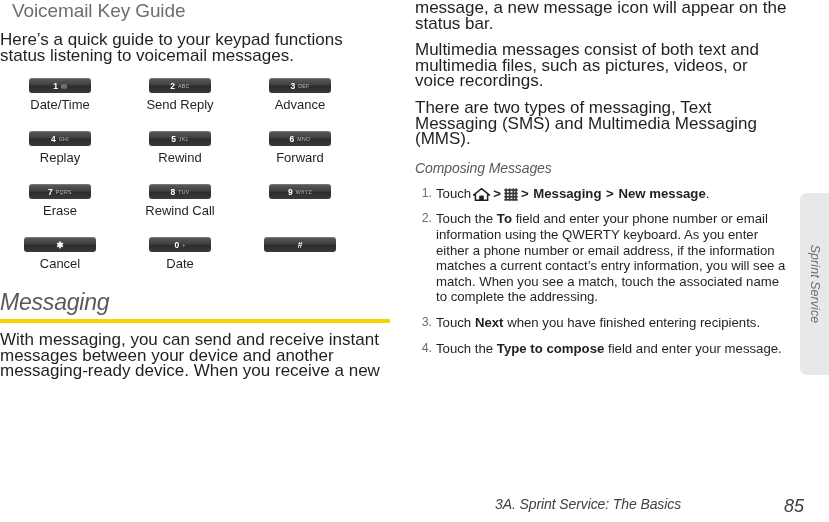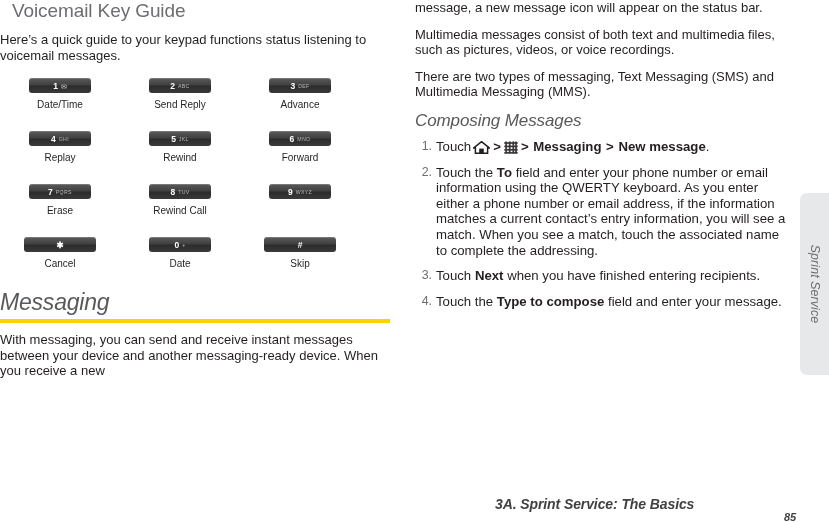--- a/index.html
+++ b/index.html
@@ -54,32 +54,32 @@
     letter-spacing: -0.2px;
   }
   .rule-gold {
     height: 4px;
     background: #f9d300;
     margin-top: 4px;
     margin-bottom: 9px;
     width: 390px;
   }
   .h-sub {
-    font-size: 17px;
+    font-size: 14px;
     line-height: 20px;
     font-style: italic;
     color: #58595b;
     font-weight: normal;
     margin: 0 0 8px 0;
     letter-spacing: -0.1px;
   }
 
   
   p.body {
-    font-size: 13px;
+    font-size: 17px;
     line-height: 15.6px;
     margin: 0 0 11px 0;
     color: #231f20;
   }
 
   
   .keypad {
     margin-top: 14px;
     width: 360px;
   }
@@ -117,21 +117,21 @@
     vertical-align: middle;
   }
   .keycap .kglyph {
     color: #d6d6d6;
     font-size: 7px;
     margin-left: 3px;
     vertical-align: middle;
   }
   .keycap.wide { min-width: 58px; }
   .keylabel {
-    font-size: 10px;
+    font-size: 13px;
     line-height: 16px;
     color: #231f20;
     margin-top: 2px;
   }
 
   
   ol.steps {
     list-style: none;
     margin: 0;
     padding: 0;
@@ -188,36 +188,35 @@
     letter-spacing: 0.1px;
   }
 
   
   .footer {
     position: absolute;
     left: 0;
     right: 0;
     bottom: 8px;
     height: 18px;
-    font-weight: bold;
   }
   .footer .ftitle {
     position: absolute;
     left: 495px;
     top: 0;
     font-size: 14px;
     font-style: italic;
     color: #414042;
     letter-spacing: -0.1px;
   }
   .footer .fpage {
     position: absolute;
     left: 784px;
-    top: 15px;
-    font-size: 11px;
+    top: 0;
+    font-size: 18px;
     font-style: italic;
     color: #414042;
   }
 </style>
 </head>
 <body>
 
 <div class="page">
 
   <div class="col-left">
@@ -276,21 +275,20 @@
         <div class="keycell">
           <div class="keycap wide"><span class="kdigit">✱</span></div>
           <div class="keylabel">Cancel</div>
         </div>
         <div class="keycell">
           <div class="keycap"><span class="kdigit">0</span><span class="kletters">+</span></div>
           <div class="keylabel">Date</div>
         </div>
         <div class="keycell">
           <div class="keycap wide"><span class="kdigit">#</span></div>
-          <div class="keylabel">Skip</div>
         </div>
       </div>
 
     </div>
 
     <h1 class="h-chapter">Messaging</h1>
     <div class="rule-gold"></div>
 
     <p class="body">With messaging, you can send and receive instant messages between your device and another messaging-ready device. When you receive a new</p>
   </div>

